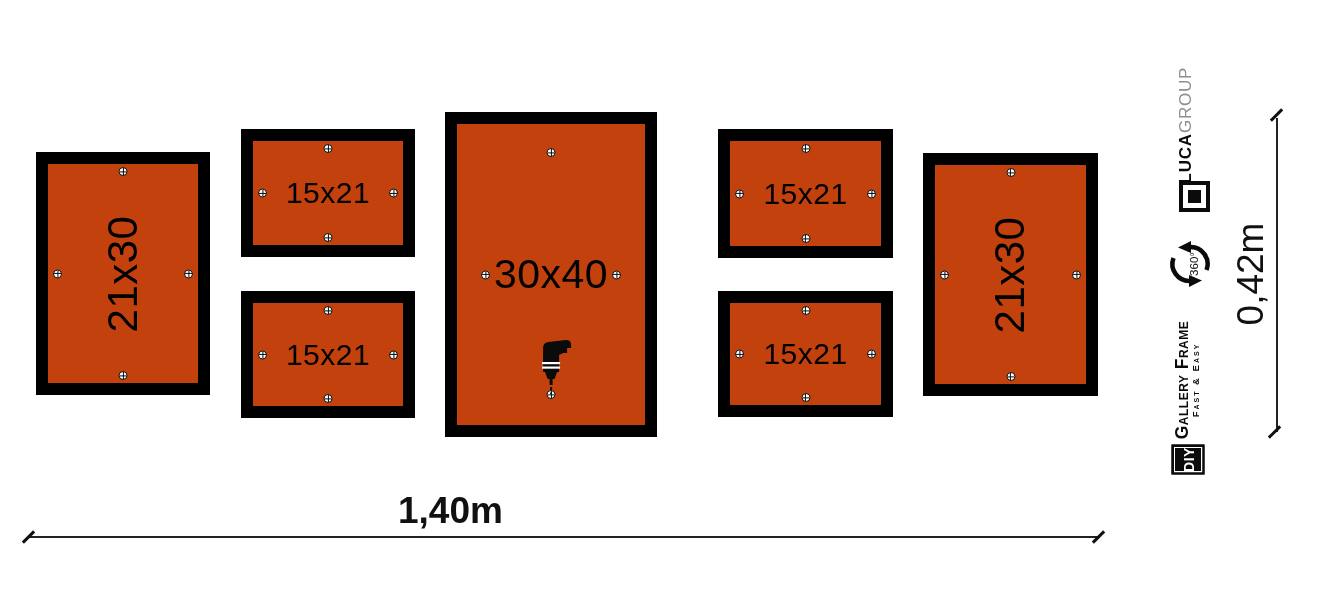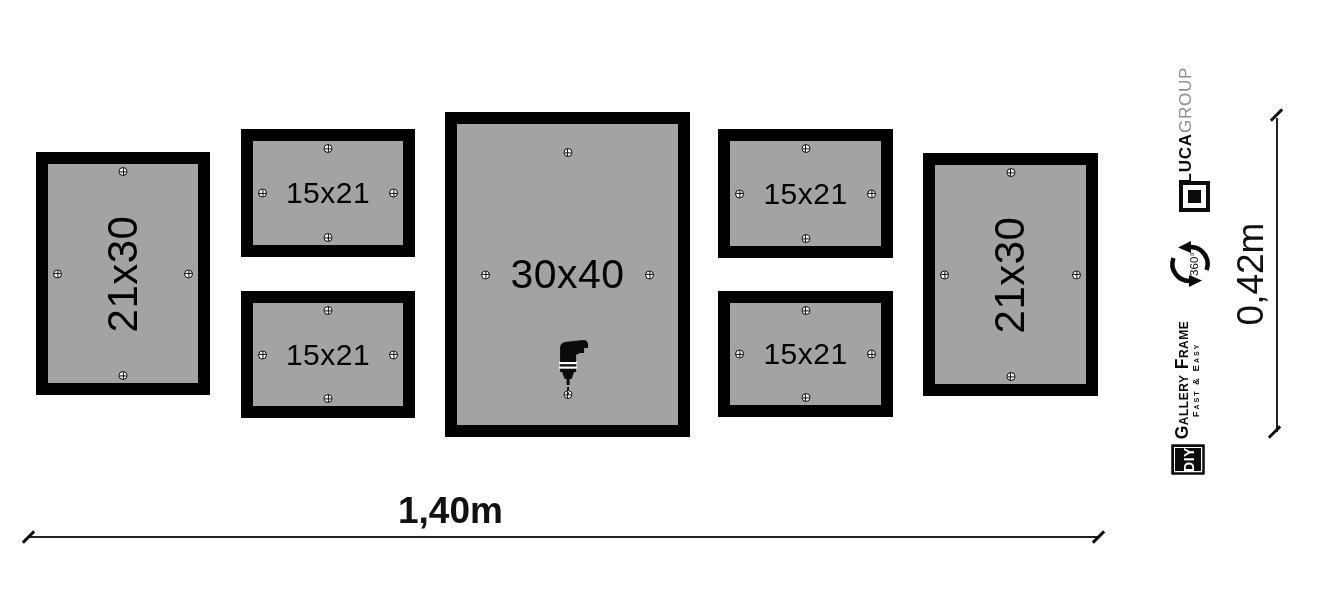--- a/index.html
+++ b/index.html
@@ -5,27 +5,27 @@
   html,body { margin:0; padding:0; background:#ffffff; }
   .canvas {
     position:relative; width:1317px; height:598px; background:#ffffff;
     font-family:"Liberation Sans","DejaVu Sans",sans-serif; color:#000;
     overflow:hidden;
   }
 
   
   .frame {
     position:absolute; box-sizing:border-box;
-    border:12px solid #000; background:#a3a3a3;
+    border:12px solid #000; background:#c2410c;
     display:flex; align-items:center; justify-content:center;
   }
   .f-1 { left:36px;  top:152px; width:174px; height:243px; }
   .f-2 { left:241px; top:129px; width:174px; height:128px; }
   .f-3 { left:241px; top:291px; width:174px; height:127px; }
-  .f-4 { left:445px; top:112px; width:245px; height:325px; }
+  .f-4 { left:445px; top:112px; width:212px; height:325px; }
   .f-5 { left:718px; top:129px; width:175px; height:129px; }
   .f-6 { left:718px; top:291px; width:175px; height:126px; }
   .f-7 { left:923px; top:153px; width:175px; height:243px; }
 
   .frame-label { font-size:41px; line-height:1; white-space:nowrap; letter-spacing:0.5px; }
   .frame-label.sm { font-size:30px; }
   .frame-label.rot { transform:rotate(-90deg); font-size:42px; }
 
   
   .screw {

